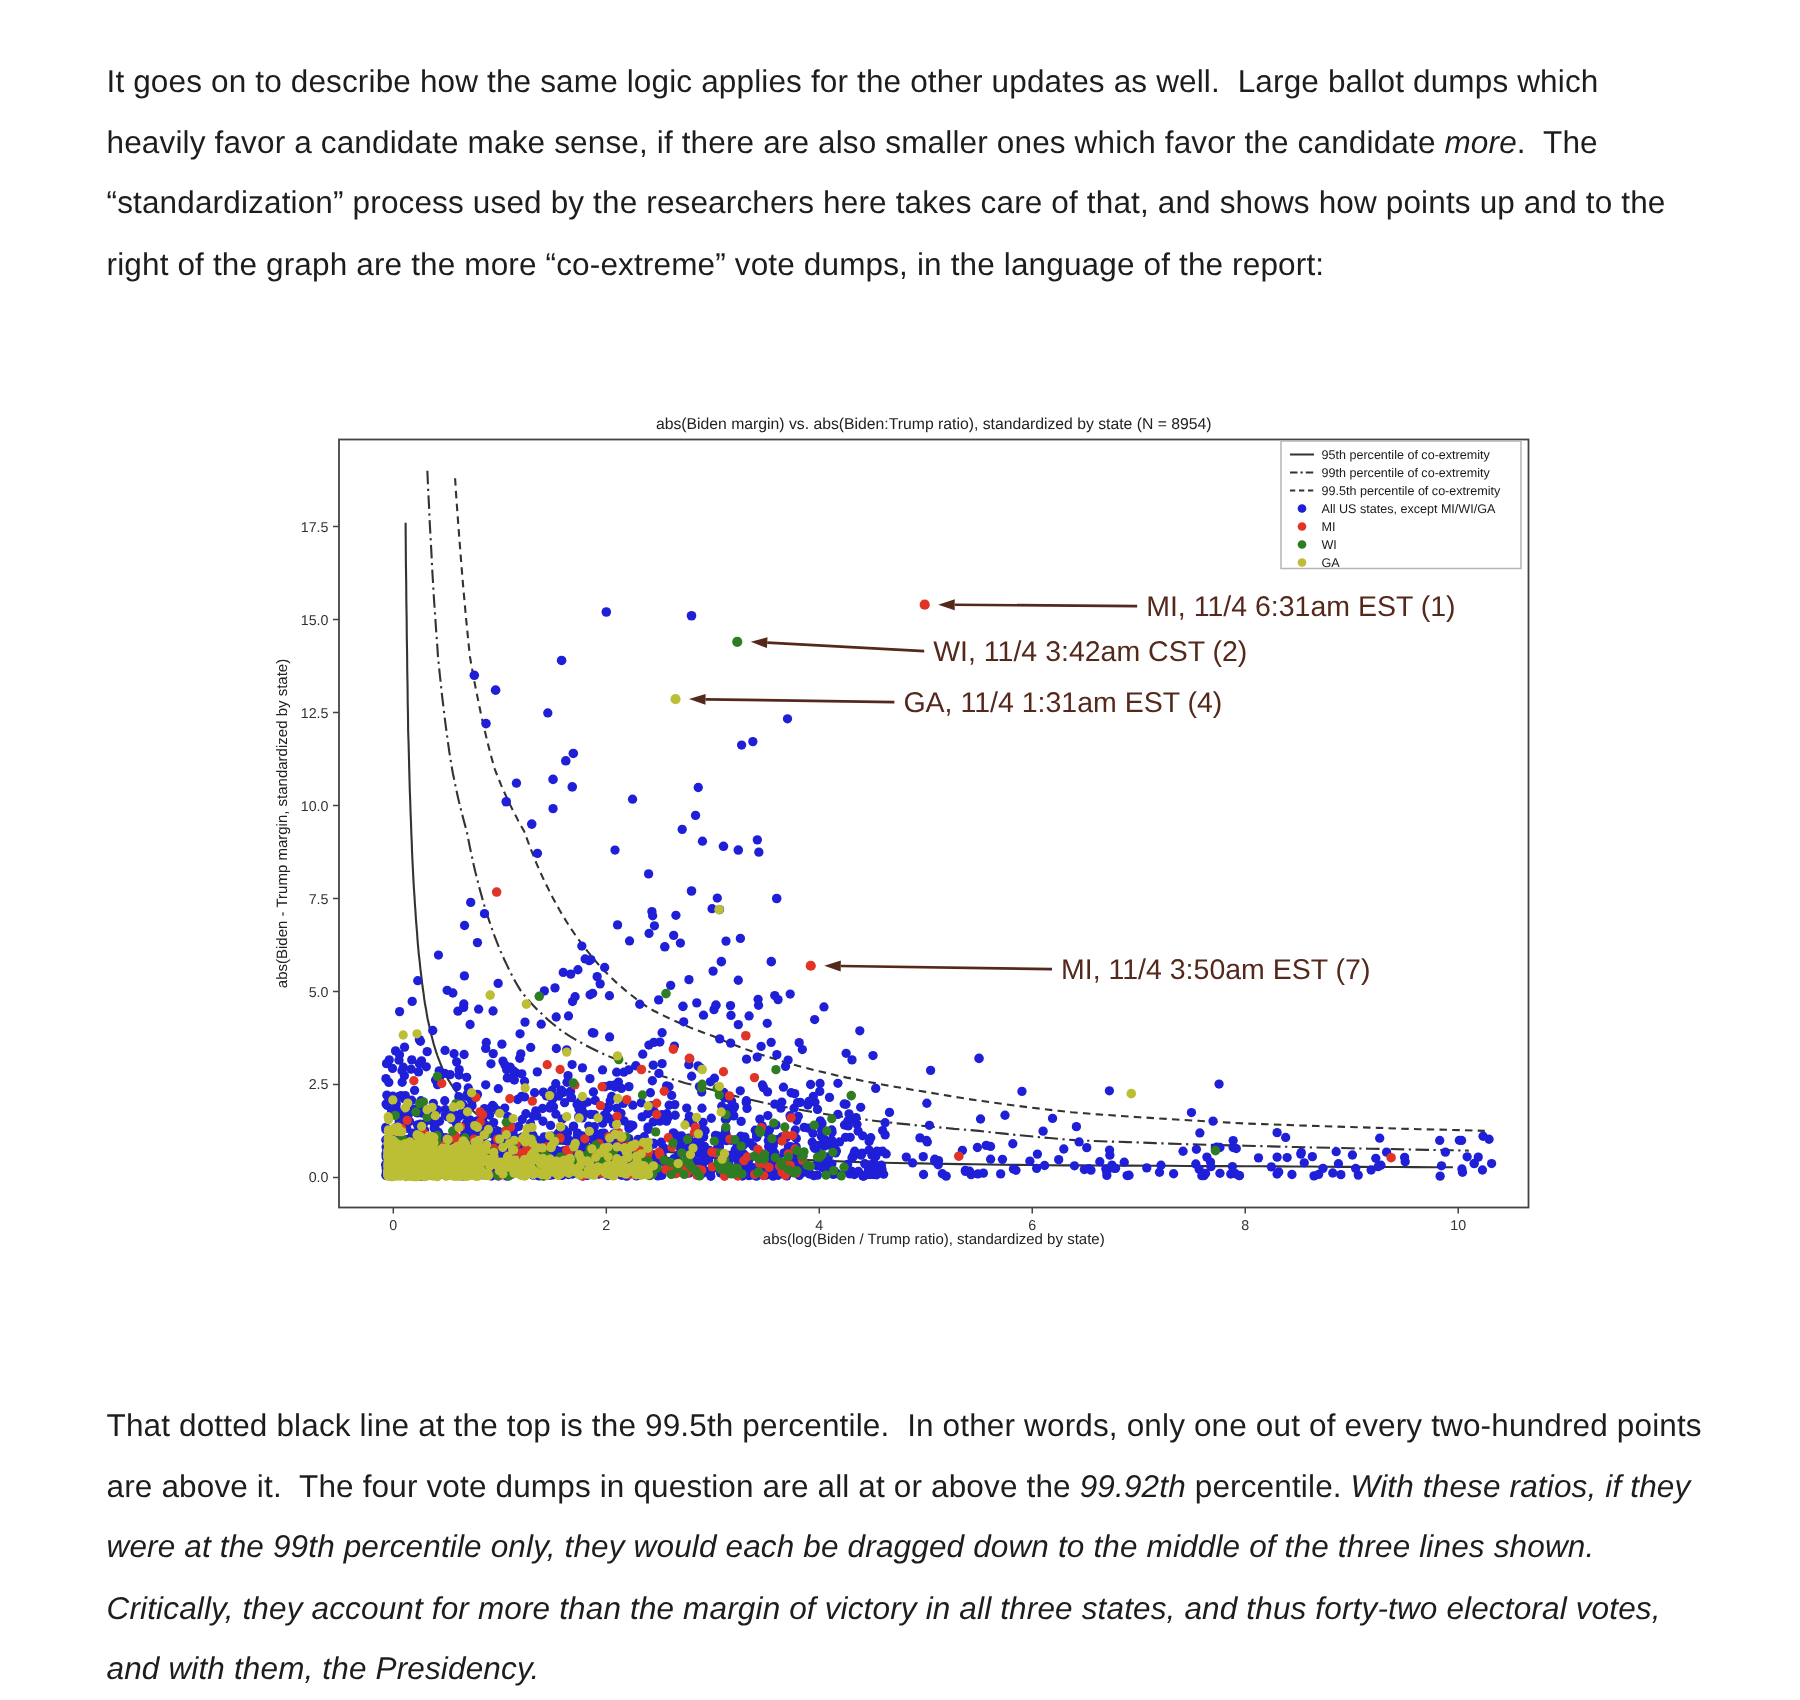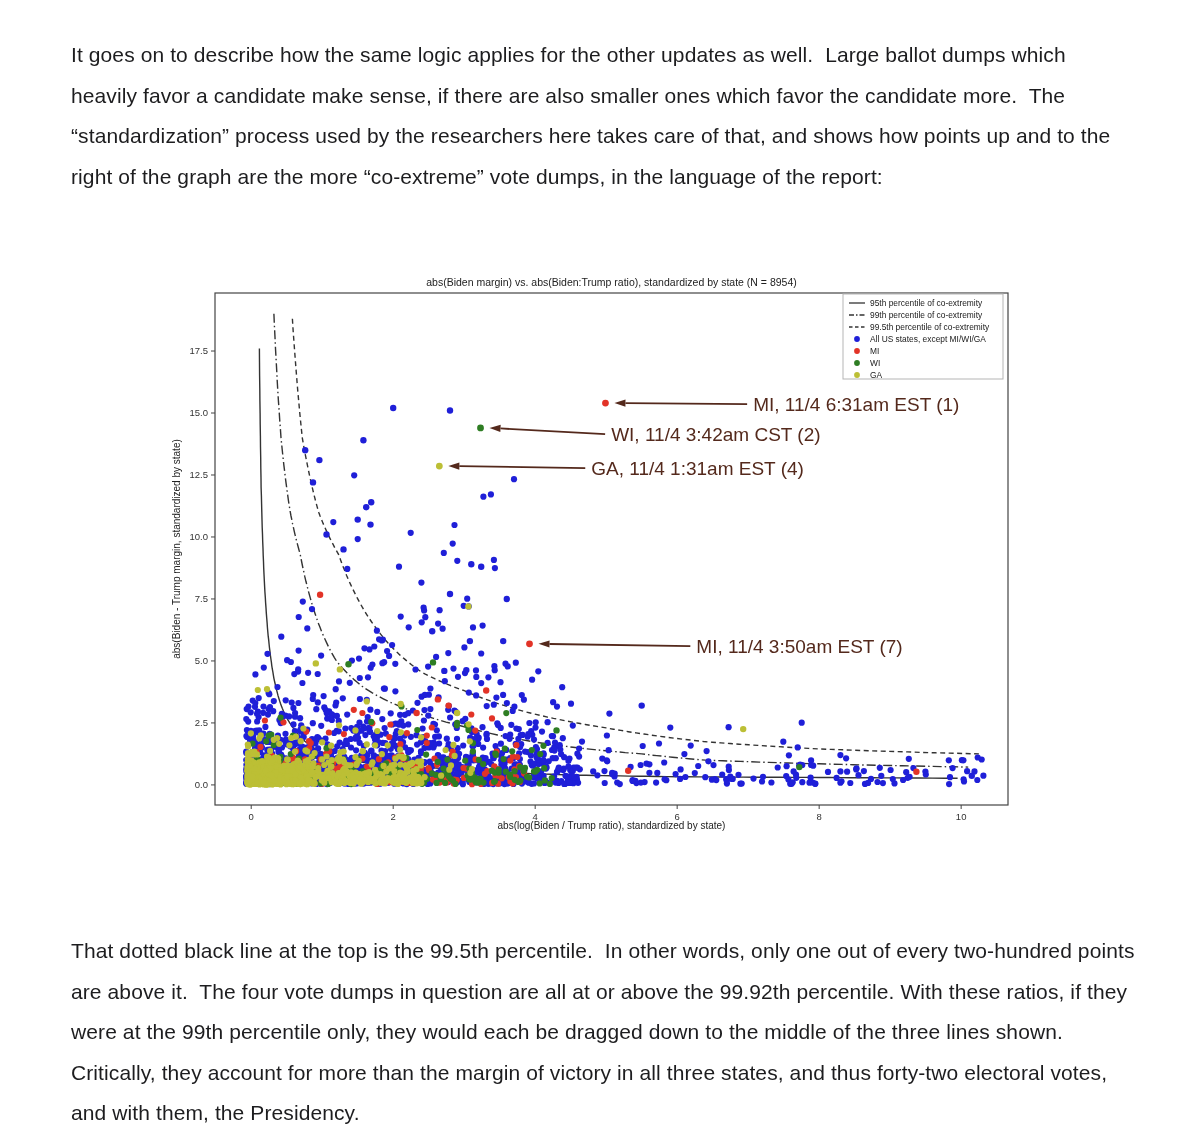--- a/index.html
+++ b/index.html
@@ -1,23 +1,23 @@
 <!DOCTYPE html>
 <html><head>
 <meta charset="utf-8">
 <style>
   html,body{margin:0;padding:0;background:#fff;}
   body{width:1200px;height:1133px;position:relative;overflow:hidden;
        font-family:"Liberation Sans", sans-serif;color:#1d1d1f;}
   .para{position:absolute;left:71px;width:1064px;font-size:21px;line-height:40.5px;
         letter-spacing:0.1px;white-space:pre-wrap;}
-  .para .it{}
+  .para .it{font-style:italic;}
   #intro-para{top:14px;}
   #closing-para{top:910px;}
-  #figure{position:absolute;left:166px;top:276px;width:848px;height:566px;}
+  #figure{position:absolute;left:177px;top:276px;width:848px;height:566px;}
   svg text{font-family:"Liberation Sans", sans-serif;}
 </style>
 </head>
 <body>
 
 <p class="para" id="intro-para"><span>It goes on to describe how the same logic applies for the other updates as well.  Large ballot dumps which heavily favor a candidate make sense, if there are also smaller ones which favor the candidate </span><span class="it">more</span><span>.  The “standardization” process used by the researchers here takes care of that, and shows how points up and to the right of the graph are the more “co-extreme” vote dumps, in the language of the report:</span></p>
 
 <div id="figure"><svg width="848" height="566" viewBox="0 0 848 566">
       <defs>
         <clipPath id="plotclip">

